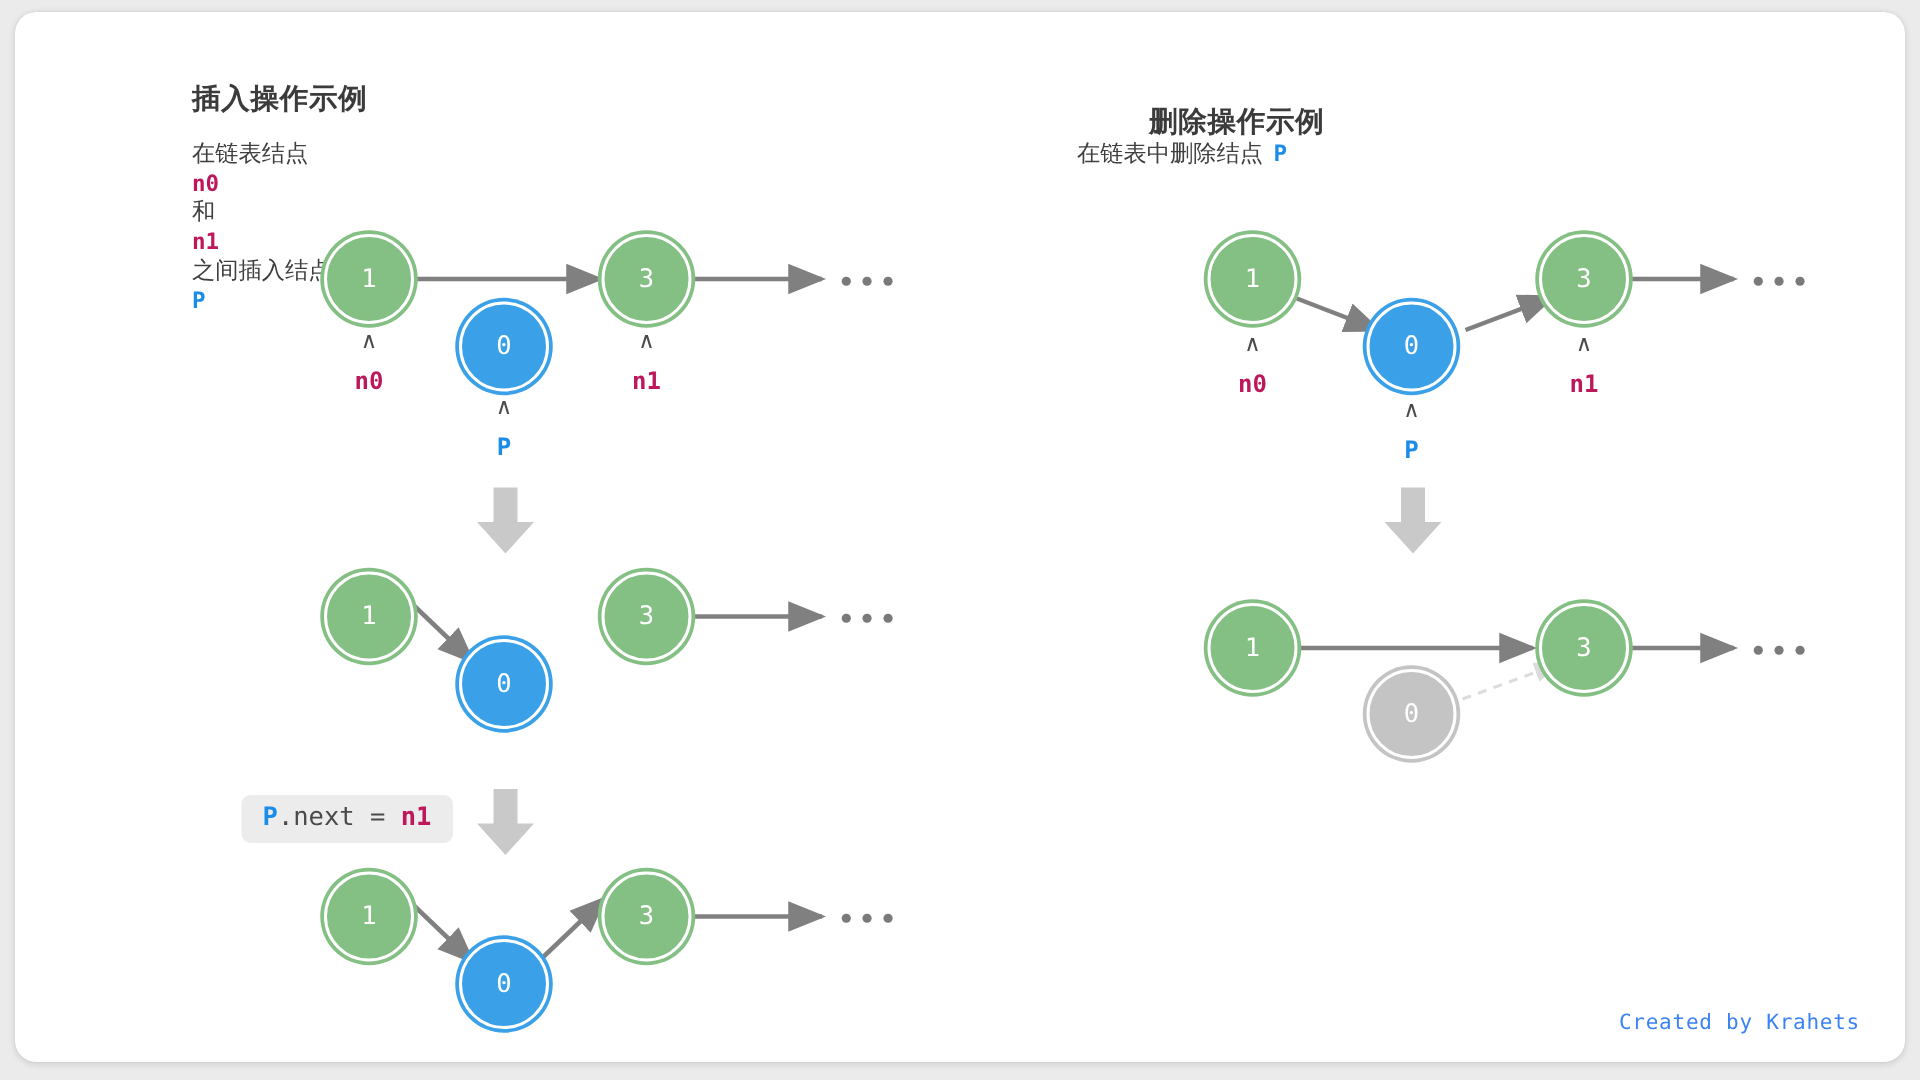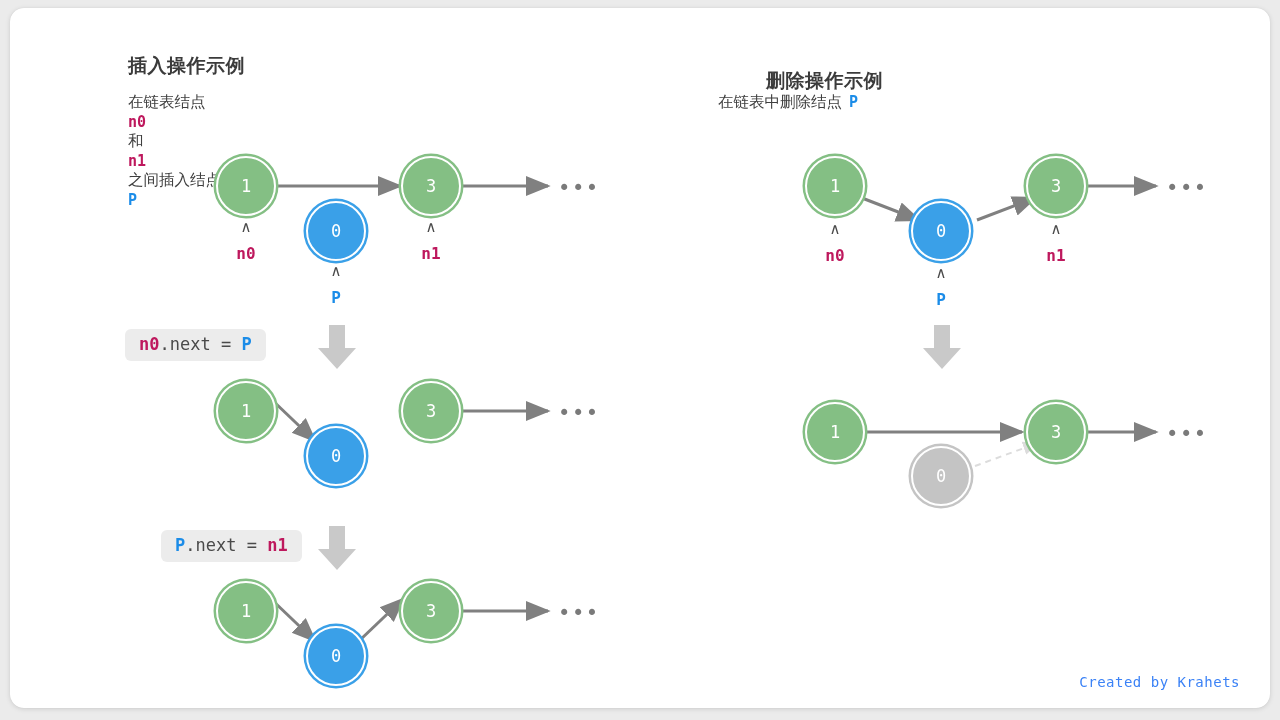--- a/index.html
+++ b/index.html
@@ -181,23 +181,20 @@
     <div class="ptr-label blue" style="left:296px; top:282px; width:60px;">P</div>
 
     <div class="node node-green" style="left:391px; top:148px; width:60px; height:60px;">
       <span>3</span>
     </div>
     <div class="ptr" style="left:391px; top:212px; width:60px;">∧</div>
     <div class="ptr-label green" style="left:391px; top:238px; width:60px;">n1</div>
 
     <div class="dots" style="left:548px; top:170px;">•••</div>
 
-    <div class="code-chip" style="left:115px; top:321px;">
-      <b class="green">n0</b><span>.next = </span><b class="blue">P</b>
-    </div>
     <svg class="down-arrow" style="left:306px; top:315px;" width="42" height="48" viewBox="0 0 42 48">
       <path d="M13,2 L29,2 L29,25 L40,25 L21,46 L2,25 L13,25 Z" fill="#c9c9c9"></path>
     </svg>
 
     <div class="node node-green" style="left:206px; top:373px; width:60px; height:60px;">
       <span>1</span>
     </div>
     <div class="node node-blue" style="left:296px; top:418px; width:60px; height:60px;">
       <span>0</span>
     </div>

